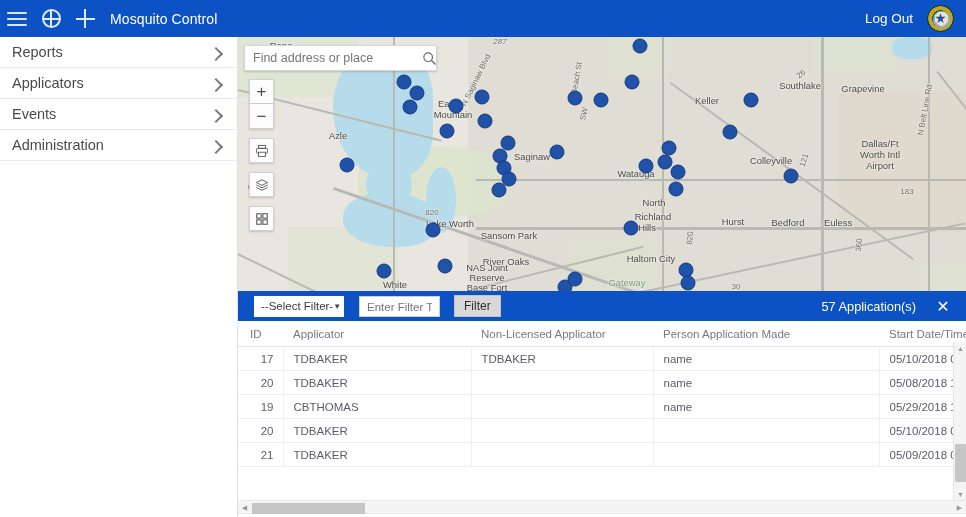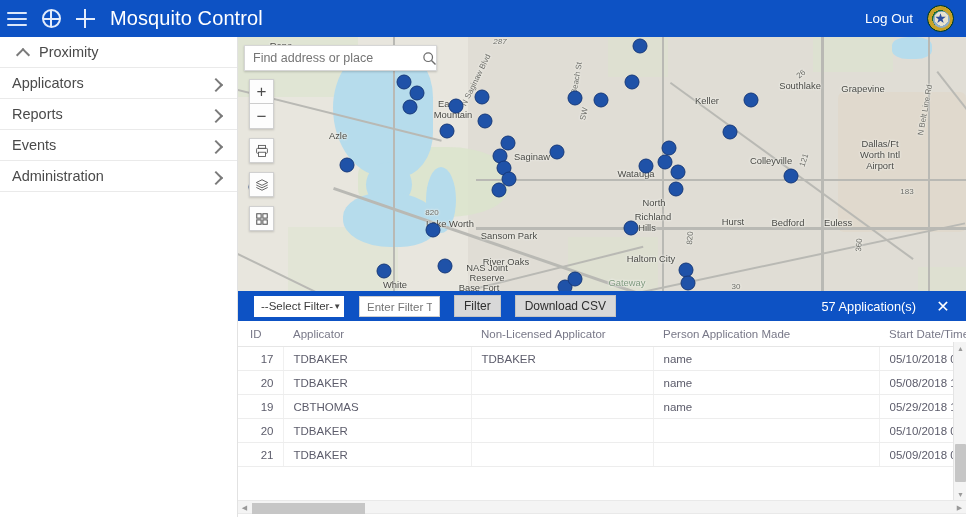--- a/index.html
+++ b/index.html
@@ -42,21 +42,21 @@
     position: absolute; left: 5px; top: 5px; width: 9px; height: 9px;
     background: #0d52c4; border-radius: 50%;
   }
 
   .plus { width: 19px; height: 19px; position: relative; }
   .plus i { position: absolute; background: #e3ecfb; }
   .plus i:nth-child(1) { left: 0; right: 0; top: 8.5px; height: 2px; }
   .plus i:nth-child(2) { top: 0; bottom: 0; left: 8.5px; width: 2px; }
 
   .app-title {
-    color: #fff; font-size: 20px; margin-left: 8px; letter-spacing: .1px;
+    color: #fff; font-size: 14px; margin-left: 8px; letter-spacing: .1px;
     white-space: nowrap;
   }
   .tb-right { margin-left: auto; display: flex; align-items: center; }
   .logout {
     color: #fff; font-size: 13.5px; cursor: pointer; padding: 0 14px;
     white-space: nowrap;
   }
   .seal {
     width: 27px; height: 27px; border-radius: 50%;
     margin-right: 12px; position: relative;
@@ -283,30 +283,26 @@
     <div class="tb-right">
       <div class="logout">Log Out</div>
       <div class="seal">
         <div class="inner"></div>
           <div class="star"></div>
       </div>
     </div>
   </div>
 
   <div class="sidebar">
-    <div class="nav-item sub">
-      <span class="chev up"></span>
-      <span class="nav-label">Proximity</span>
+    <div class="nav-item">
+      <span class="nav-label">Reports</span>
+      <span class="chev right"></span>
     </div>
     <div class="nav-item">
       <span class="nav-label">Applicators</span>
-      <span class="chev right"></span>
-    </div>
-    <div class="nav-item">
-      <span class="nav-label">Reports</span>
       <span class="chev right"></span>
     </div>
     <div class="nav-item">
       <span class="nav-label">Events</span>
       <span class="chev right"></span>
     </div>
     <div class="nav-item">
       <span class="nav-label">Administration</span>
       <span class="chev right"></span>
     </div>
@@ -350,21 +346,21 @@
     <div>
       <div class="mlabel" style="left:43px;top:8px;">Reno</div>
       <div class="mlabel" style="left:100px;top:98px;">Azle</div>
       <div class="mlabel" style="left:212px;top:66px;">Eagle</div>
       <div class="mlabel" style="left:215px;top:77px;">Mountain</div>
       <div class="mlabel" style="left:212px;top:186px;">Lake Worth</div>
       <div class="mlabel" style="left:271px;top:198px;">Sansom Park</div>
       <div class="mlabel" style="left:268px;top:224px;">River Oaks</div>
       <div class="mlabel" style="left:249px;top:230px;">NAS Joint</div>
       <div class="mlabel" style="left:249px;top:240px;">Reserve</div>
-      <div class="mlabel" style="left:241px;top:250px;">Base Fort</div>
+      <div class="mlabel" style="left:249px;top:250px;">Base Fort</div>
       <div class="mlabel" style="left:157px;top:247px;">White</div>
       <div class="mlabel" style="left:294px;top:119px;">Saginaw</div>
       <div class="mlabel" style="left:398px;top:136px;">Watauga</div>
       <div class="mlabel" style="left:416px;top:165px;">North</div>
       <div class="mlabel" style="left:415px;top:179px;">Richland</div>
       <div class="mlabel" style="left:409px;top:190px;">Hills</div>
       <div class="mlabel" style="left:413px;top:221px;">Haltom City</div>
       <div class="mlabel" style="left:449px;top:63px;padding-left:40px;">Keller</div>
       <div class="mlabel" style="left:533px;top:123px;">Colleyville</div>
       <div class="mlabel" style="left:562px;top:48px;">Southlake</div>
@@ -479,21 +475,20 @@
 
     <div class="panel-bar">
       <div class="sel-filter">
         <span>--Select Filter-</span>
         <span class="caret">▼</span>
       </div>
       <div class="filter-text">
         <input type="text" placeholder="Enter Filter Text" style="">
       </div>
       <div class="btn-grey btn-filter">Filter</div>
-      <div class="btn-grey btn-csv">Download CSV</div>
       <div class="count">57 Application(s)</div>
       <div class="close-x">✕</div>
     </div>
 
     <div class="tbl-wrap">
       <table class="grid">
         <colgroup>
           <col class="col-id">
             <col class="col-app">
             <col class="col-nla">

